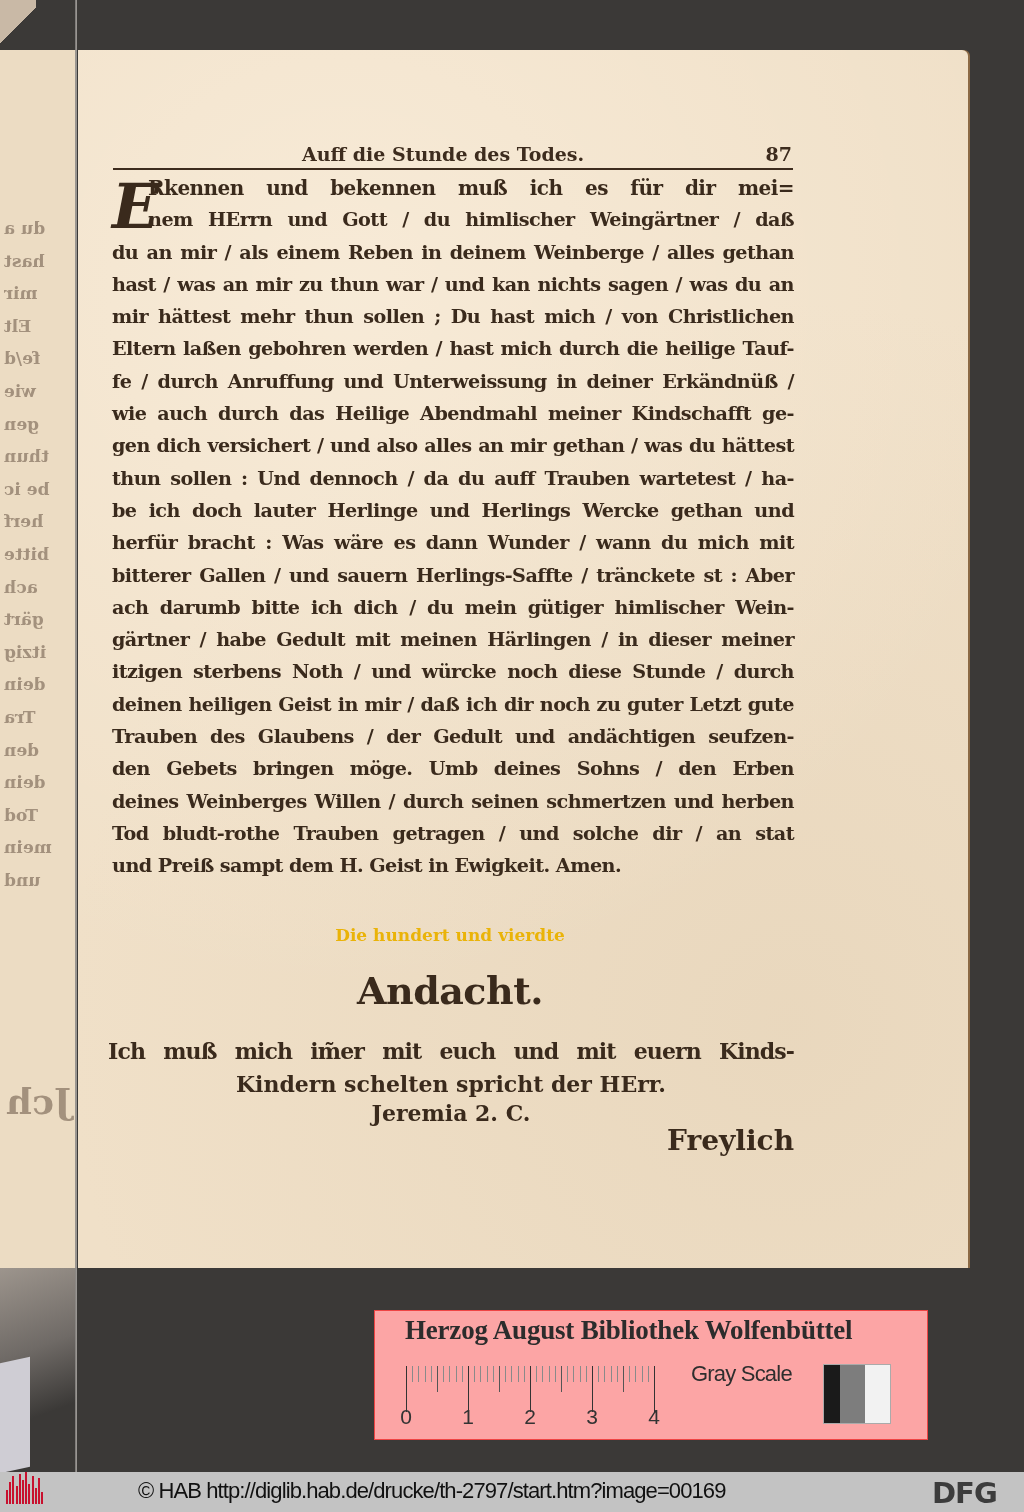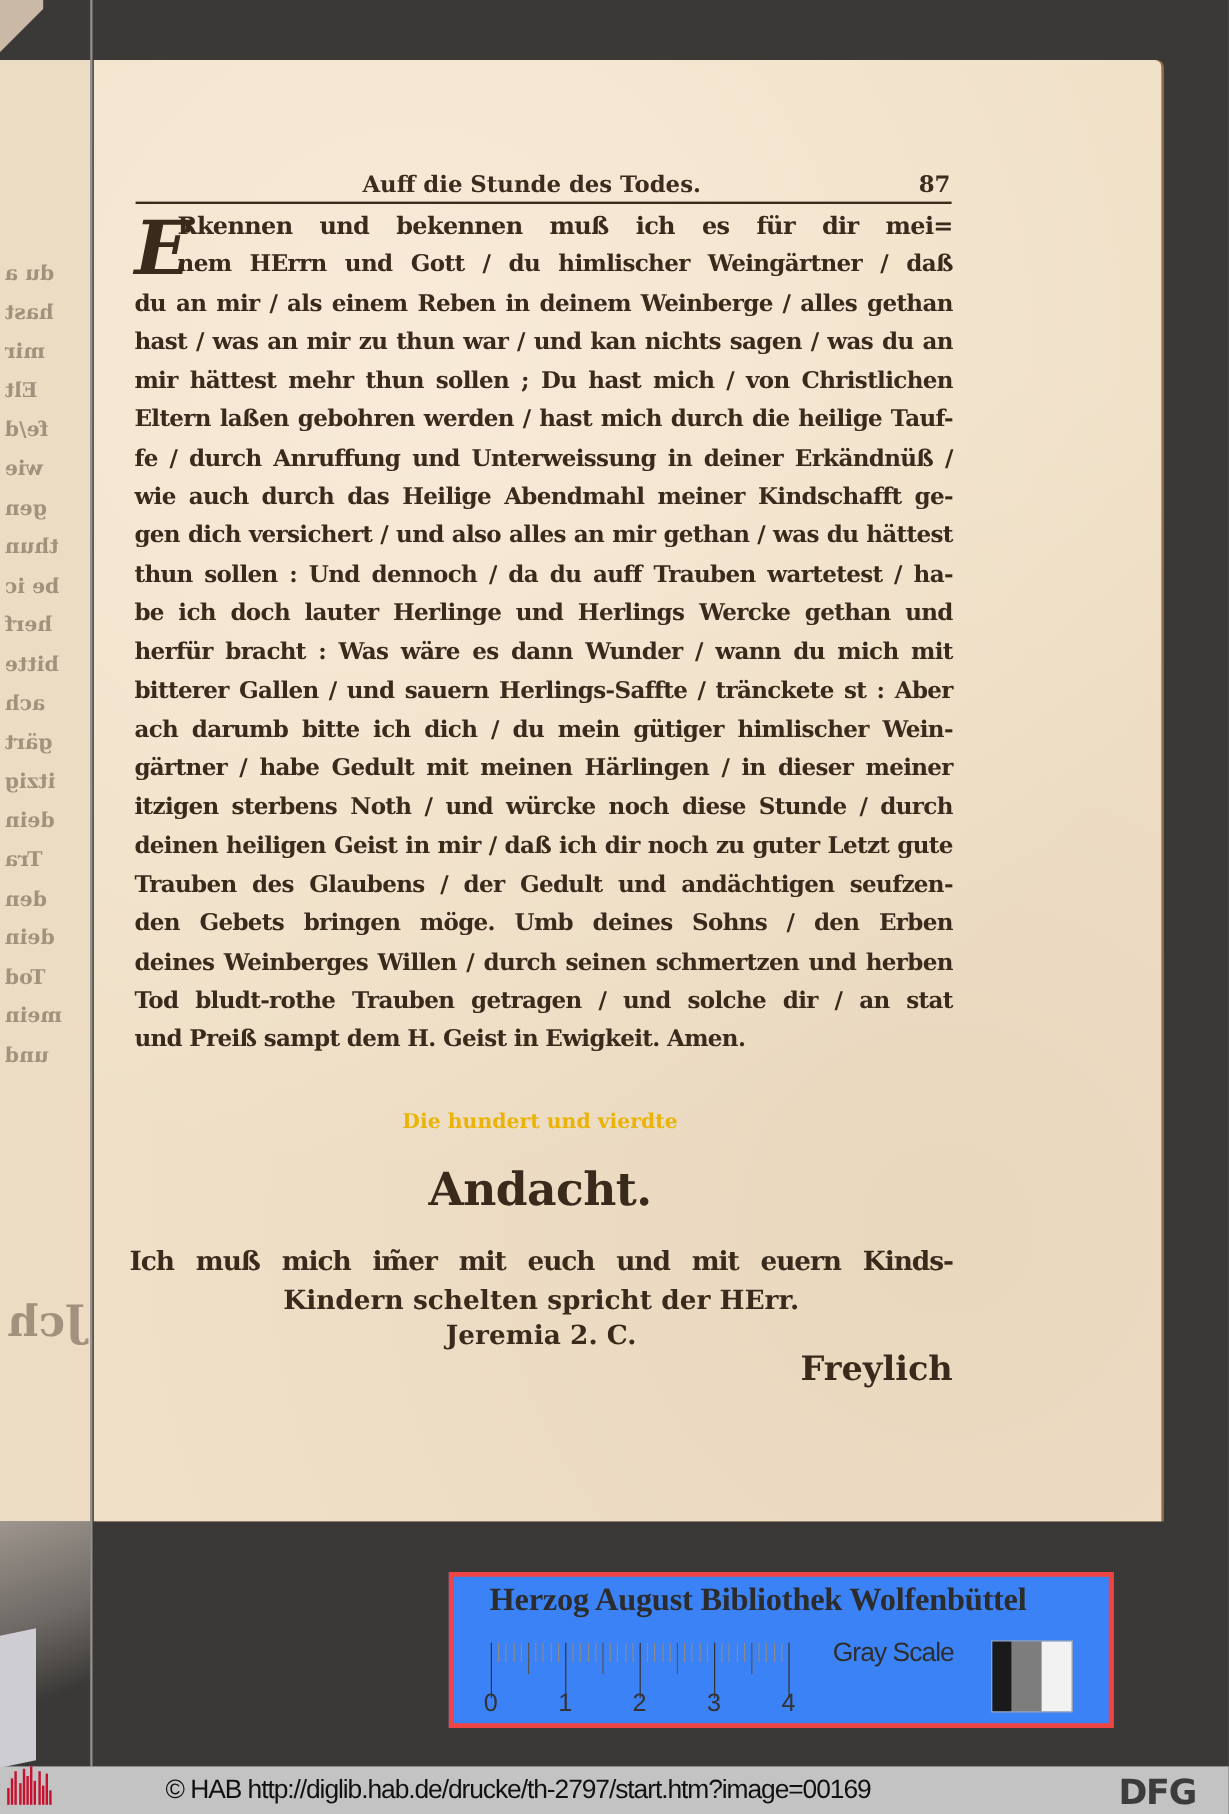--- a/index.html
+++ b/index.html
@@ -98,21 +98,21 @@
     .epigraph .l2 { font-size: 22px; line-height: 28px; }
     .epigraph .l3 { font-size: 22px; line-height: 30px; }
     .catchword {
       position: absolute; left: 660px; top: 1124px; width: 134px; text-align: right;
       font-weight: bold; font-size: 28px; color: #3a2a1c;
     }
 
     
     .card {
       position: absolute; left: 374px; top: 1310px; width: 554px; height: 130px;
-      background: #3b82f6; border: 4px solid #ef4444;
+      background: #fca5a5; border: 1px solid #ef4444;
     }
     .card-title {
       position: absolute; left: 30px; top: 4px;
       font-family: "Liberation Serif", serif; font-weight: bold; font-size: 27px;
       color: #2c2c2c; white-space: nowrap; letter-spacing: -0.2px;
     }
     .ruler {
       position: absolute; left: 31px; top: 55px; width: 250px; height: 46px;
     }
     .ruler .tick { position: absolute; top: 0; width: 1px; background: #555; }

